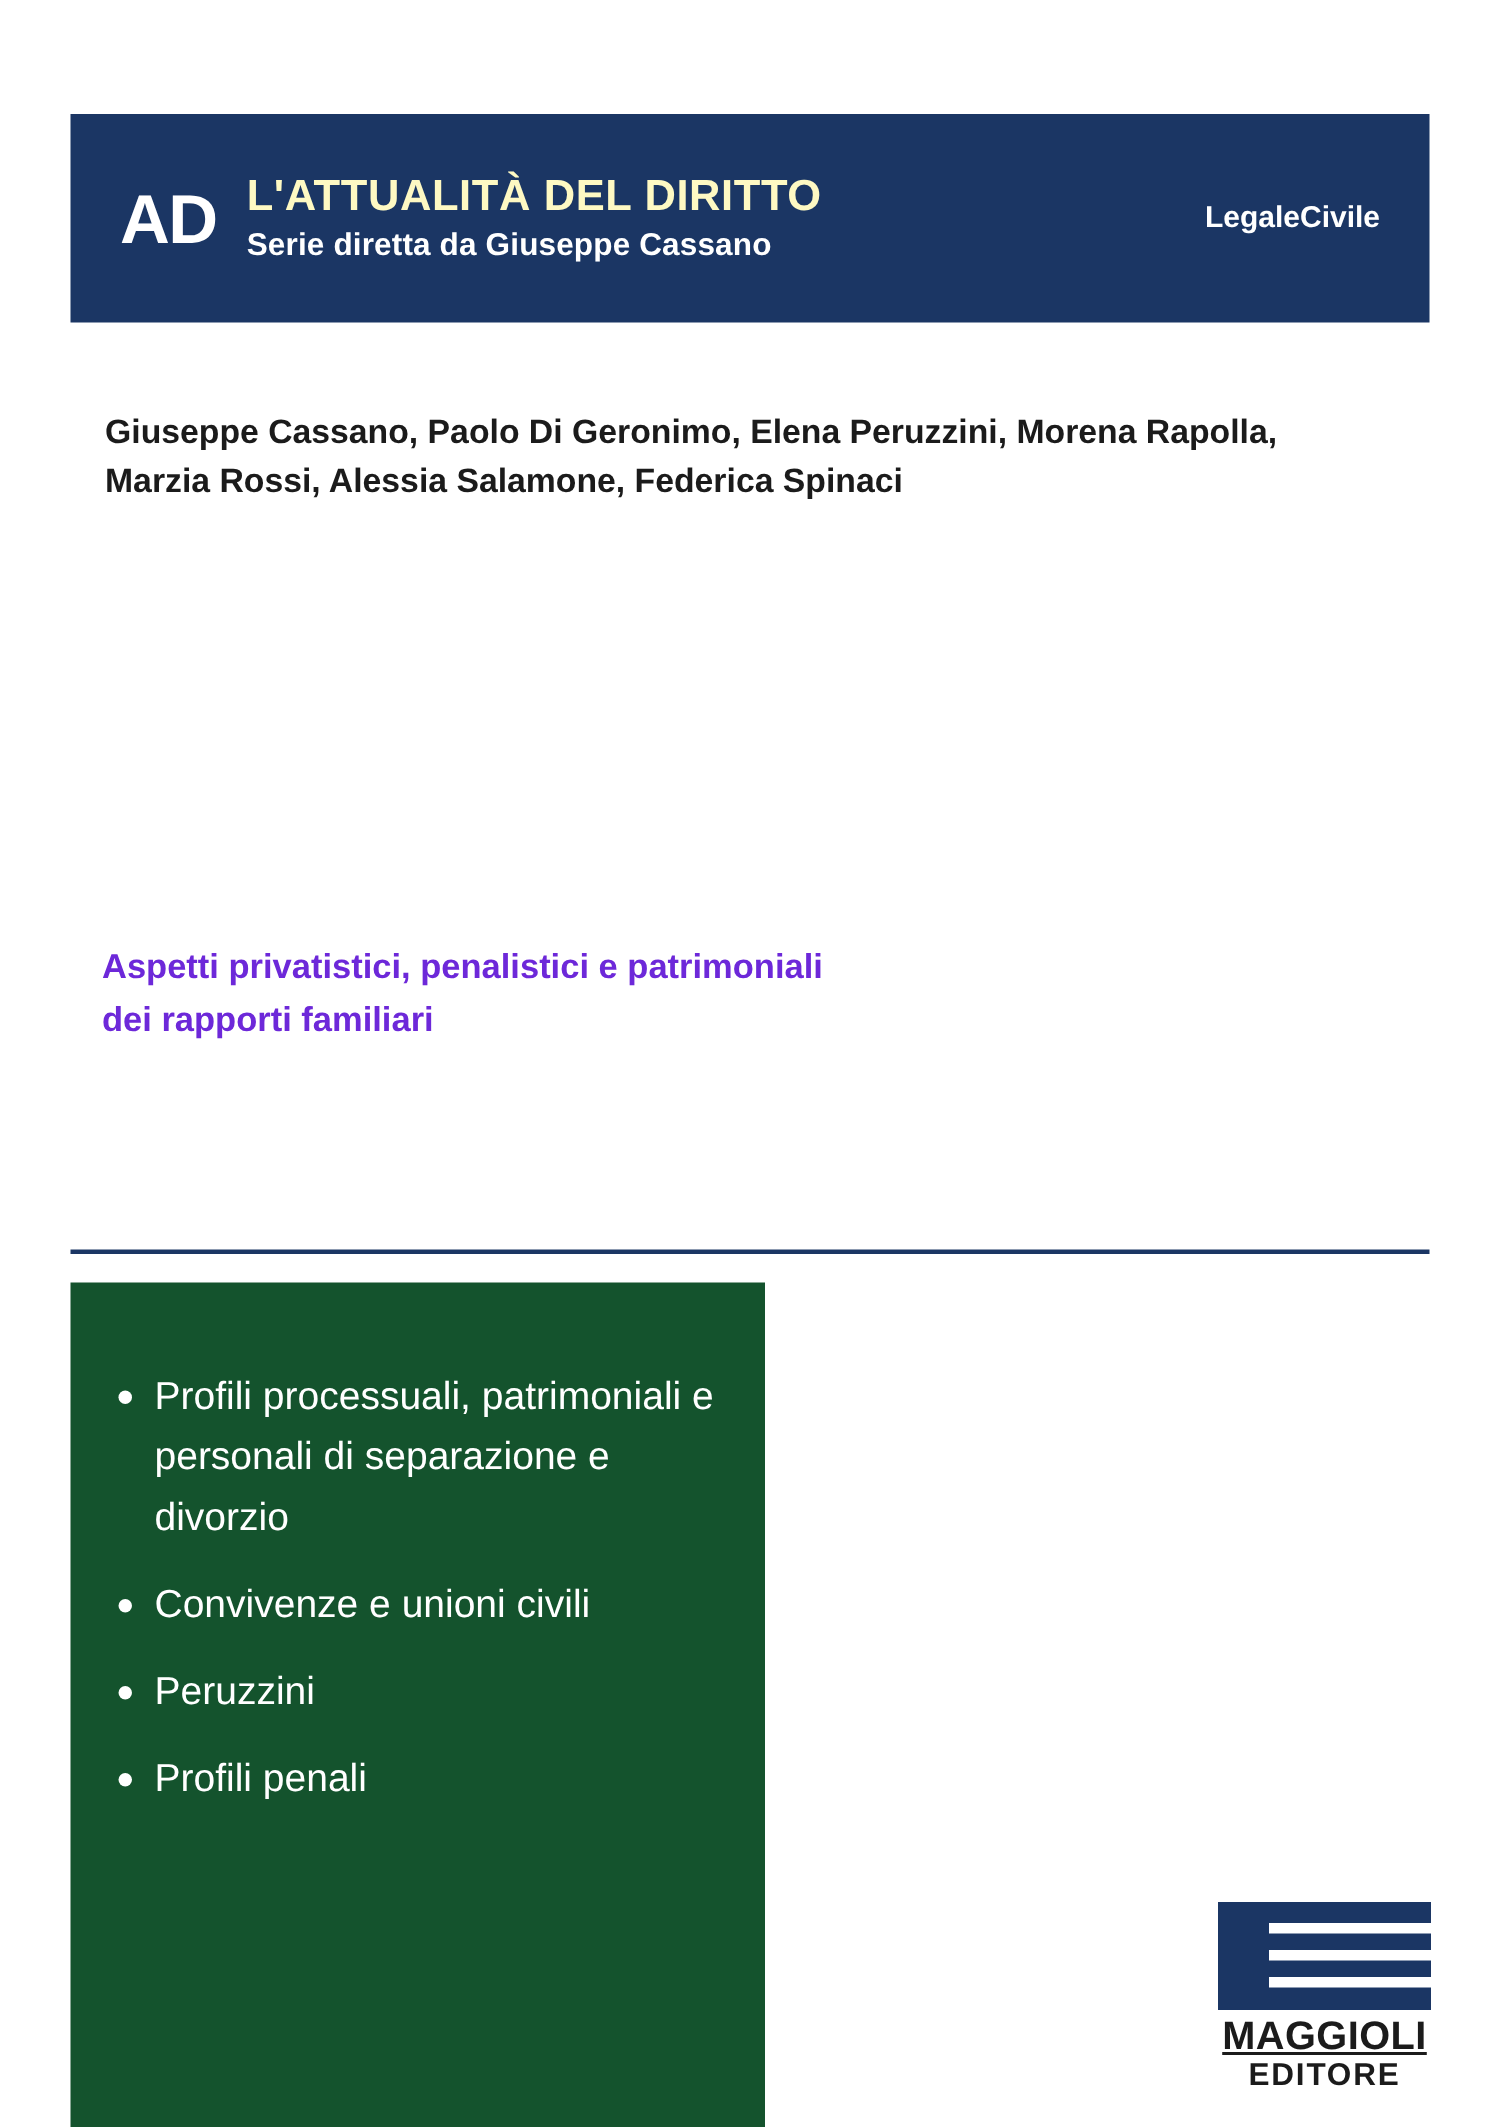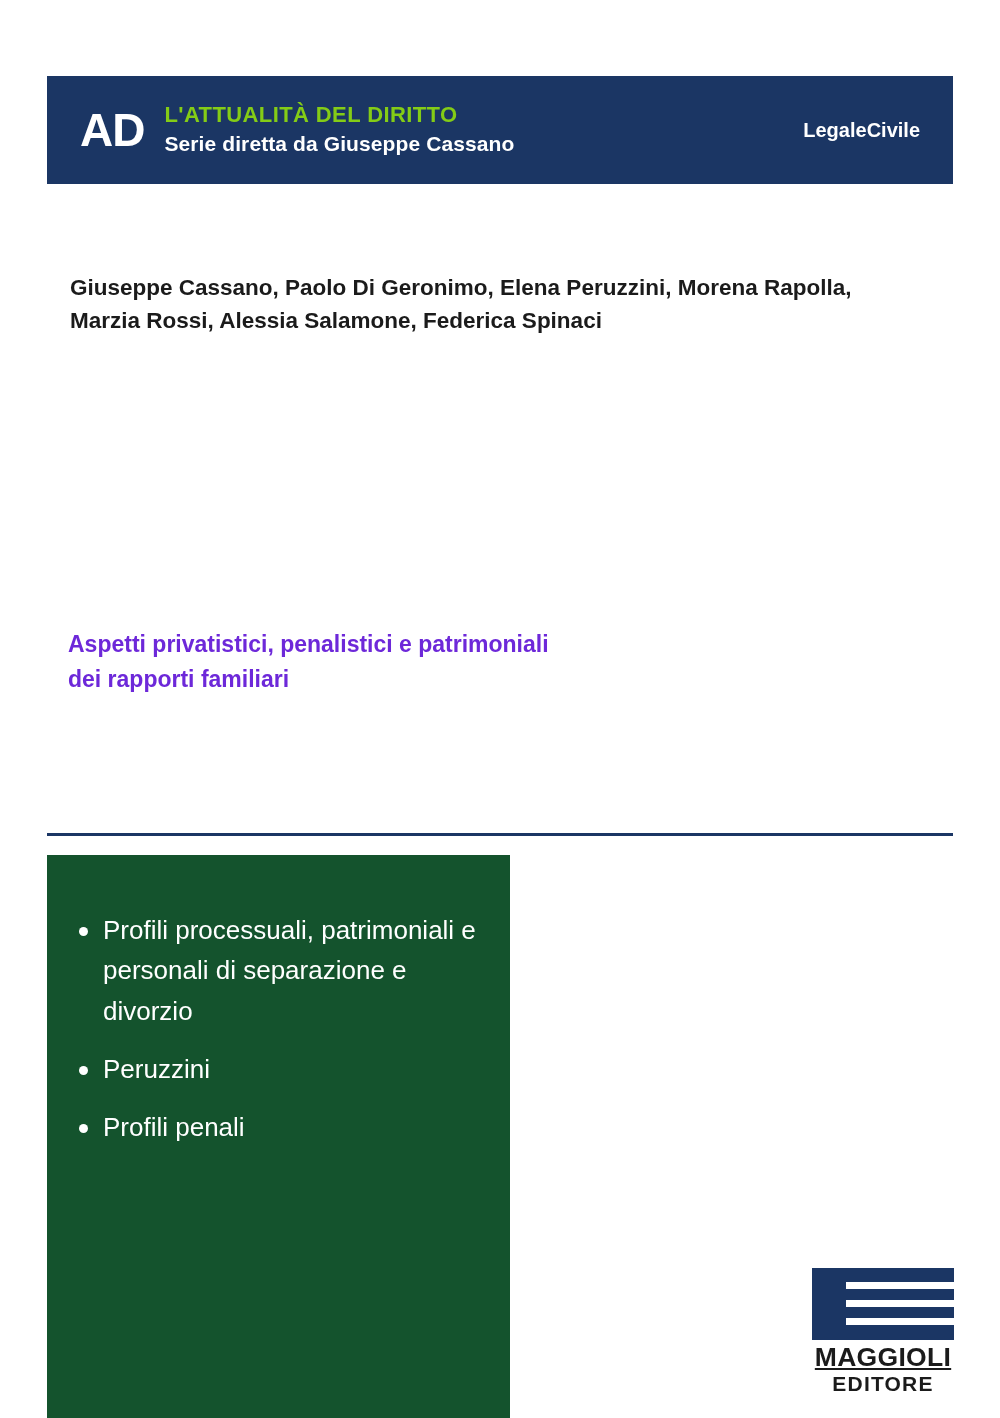--- a/index.html
+++ b/index.html
@@ -19,43 +19,43 @@
     height: 1418px;
     background: #ffffff;
   }
 
   
   .banner {
     position: absolute;
     left: 47px;
     top: 76px;
     width: 906px;
-    height: 108px;
+    height: 139px;
     background: #1b3664;
     display: flex;
     align-items: center;
   }
   .banner-logo {
     color: #ffffff;
     font-size: 46px;
     font-weight: bold;
     letter-spacing: -1px;
     padding-left: 33px;
     padding-right: 20px;
     line-height: 1;
     font-family: "Liberation Sans", sans-serif;
   }
   .banner-texts {
     display: flex;
     flex-direction: column;
     justify-content: center;
   }
   .banner-line1 {
-    color: #84cc16;
-    font-size: 22px;
+    color: #fef9c3;
+    font-size: 29px;
     font-weight: bold;
     letter-spacing: 0.4px;
     line-height: 1.18;
   }
   .banner-line2 {
     color: #ffffff;
     font-size: 21px;
     font-weight: bold;
     letter-spacing: 0.1px;
     line-height: 1.3;
@@ -223,20 +223,24 @@
     <span class="sline">dei rapporti familiari</span>
   </div>
 
   <div class="rule"></div>
 
   <div class="panel">
     <ul class="panel-list">
       <li>
         <span class="bullet"></span>
         <span>Profili processuali, patrimoniali e personali di separazione e divorzio</span>
+      </li>
+      <li>
+        <span class="bullet"></span>
+        <span>Convivenze e unioni civili</span>
       </li>
       <li>
         <span class="bullet"></span>
         <span>Peruzzini</span>
       </li>
       <li>
         <span class="bullet"></span>
         <span>Profili penali</span>
       </li>
     </ul>

